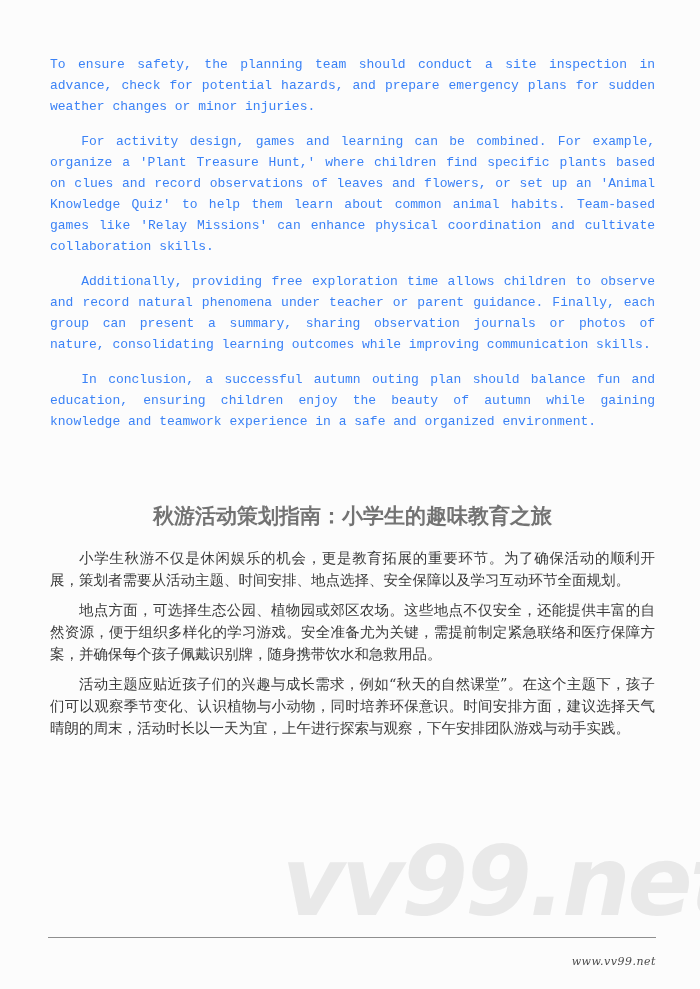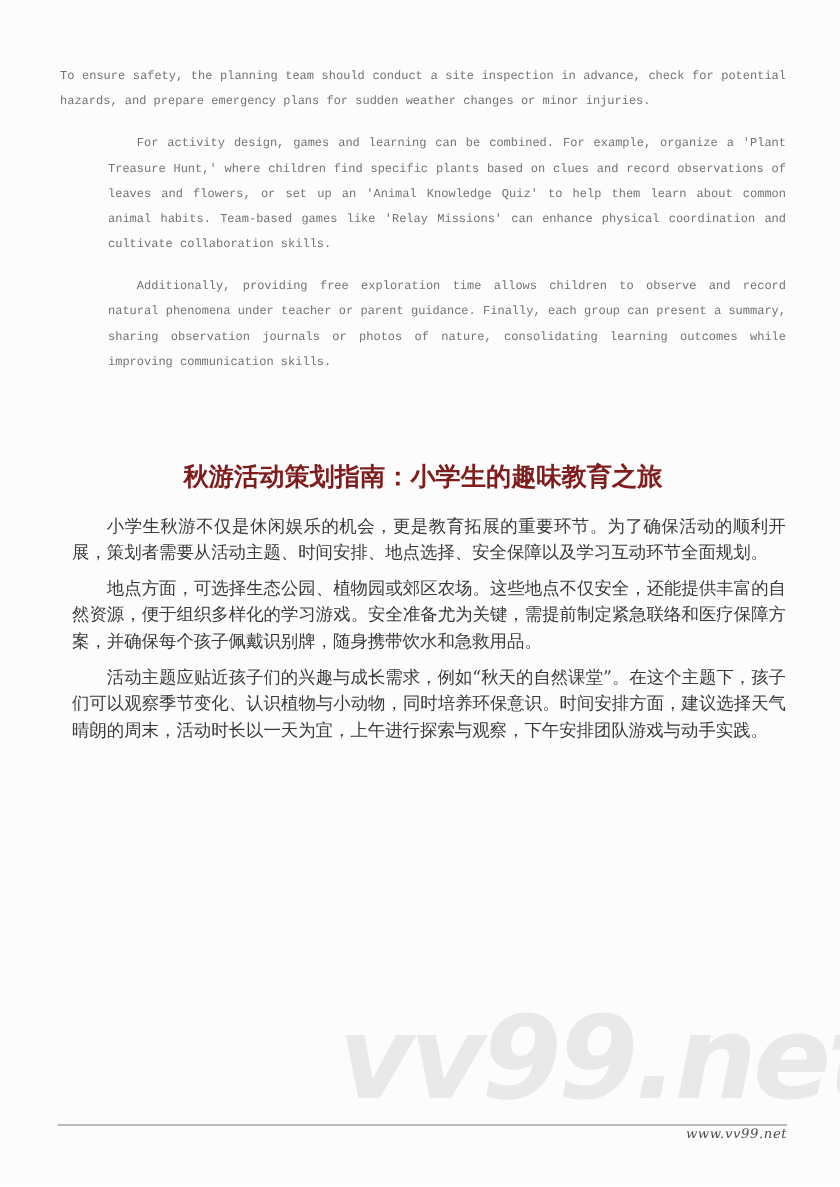--- a/index.html
+++ b/index.html
@@ -17,38 +17,38 @@
   }
   .content {
     position: relative;
     z-index: 1;
     padding: 54px 45px 0 50px;
   }
   
   .en p {
     margin: 0 0 14px 0;
     font-family: "Liberation Mono", "DejaVu Sans Mono", monospace;
-    font-size: 10px;
+    font-size: 13px;
     line-height: 21px;
-    color: #737373;
+    color: #3b82f6;
     text-align: justify;
   }
-  .en p.indent { text-indent: 4ch; margin-left: 40px; }
+  .en p.indent { text-indent: 4ch; }
   
   .zh-title {
     margin: 70px 0 17px 0;
-    font-family: Liberation Serif, serif;
+    font-family: Liberation Sans, sans-serif;
     font-size: 21px;
     font-weight: bold;
-    color: #7f1d1d;
+    color: #737373;
     text-align: center;
     line-height: 28px;
   }
   .zh p {
-    margin: 0 0 8px 10px;
+    margin: 0 0 8px 0;
     font-family: "DejaVu Serif", "Liberation Serif", serif;
     font-size: 14.5px;
     line-height: 22px;
     color: #3a3a3a;
     text-align: justify;
     text-indent: 2em;
   }
   .watermark {
     position: absolute;
     left: 282px;
@@ -66,21 +66,21 @@
   }
   .footer {
     position: absolute;
     left: 48px;
     right: 44px;
     top: 937px;
     z-index: 1;
     border-top: 1.5px solid #8f8f8f;
   }
   .footer-url {
-    margin-top: 1px;
+    margin-top: 18px;
     text-align: right;
     font-family: "DejaVu Serif", "Liberation Serif", serif;
     font-style: italic;
     font-size: 11px;
     line-height: 12px;
     letter-spacing: 0.5px;
     color: #4a4a4a;
   }
 </style>
 </head>
@@ -89,20 +89,21 @@
 <div class="page">
 
   <div class="watermark">vv99.net</div>
 
   <div class="content">
 
     <section class="en">
       <p>To ensure safety, the planning team should conduct a site inspection in advance, check for potential hazards, and prepare emergency plans for sudden weather changes or minor injuries.</p>
       <p class="indent">For activity design, games and learning can be combined. For example, organize a 'Plant Treasure Hunt,' where children find specific plants based on clues and record observations of leaves and flowers, or set up an 'Animal Knowledge Quiz' to help them learn about common animal habits. Team-based games like 'Relay Missions' can enhance physical coordination and cultivate collaboration skills.</p>
       <p class="indent">Additionally, providing free exploration time allows children to observe and record natural phenomena under teacher or parent guidance. Finally, each group can present a summary, sharing observation journals or photos of nature, consolidating learning outcomes while improving communication skills.</p>
+      <p class="indent">In conclusion, a successful autumn outing plan should balance fun and education, ensuring children enjoy the beauty of autumn while gaining knowledge and teamwork experience in a safe and organized environment.</p>
     </section>
 
     <h1 class="zh-title">秋游活动策划指南：小学生的趣味教育之旅</h1>
 
     <section class="zh">
       <p>小学生秋游不仅是休闲娱乐的机会，更是教育拓展的重要环节。为了确保活动的顺利开展，策划者需要从活动主题、时间安排、地点选择、安全保障以及学习互动环节全面规划。</p>
       <p>地点方面，可选择生态公园、植物园或郊区农场。这些地点不仅安全，还能提供丰富的自然资源，便于组织多样化的学习游戏。安全准备尤为关键，需提前制定紧急联络和医疗保障方案，并确保每个孩子佩戴识别牌，随身携带饮水和急救用品。</p>
       <p>活动主题应贴近孩子们的兴趣与成长需求，例如“秋天的自然课堂”。在这个主题下，孩子们可以观察季节变化、认识植物与小动物，同时培养环保意识。时间安排方面，建议选择天气晴朗的周末，活动时长以一天为宜，上午进行探索与观察，下午安排团队游戏与动手实践。</p>
     </section>
 

